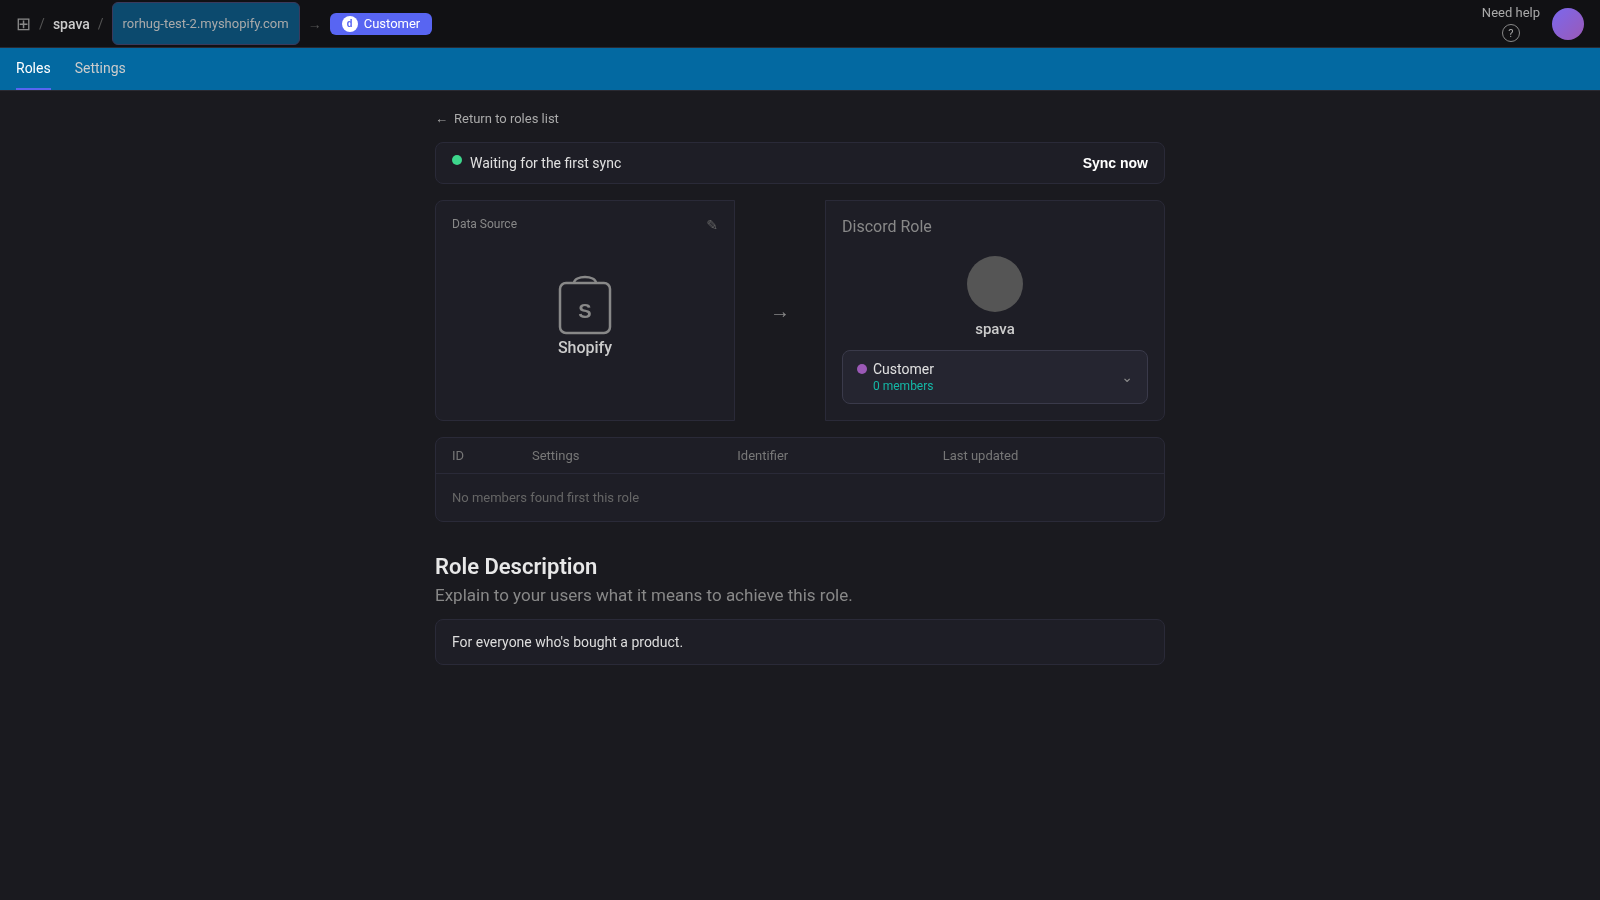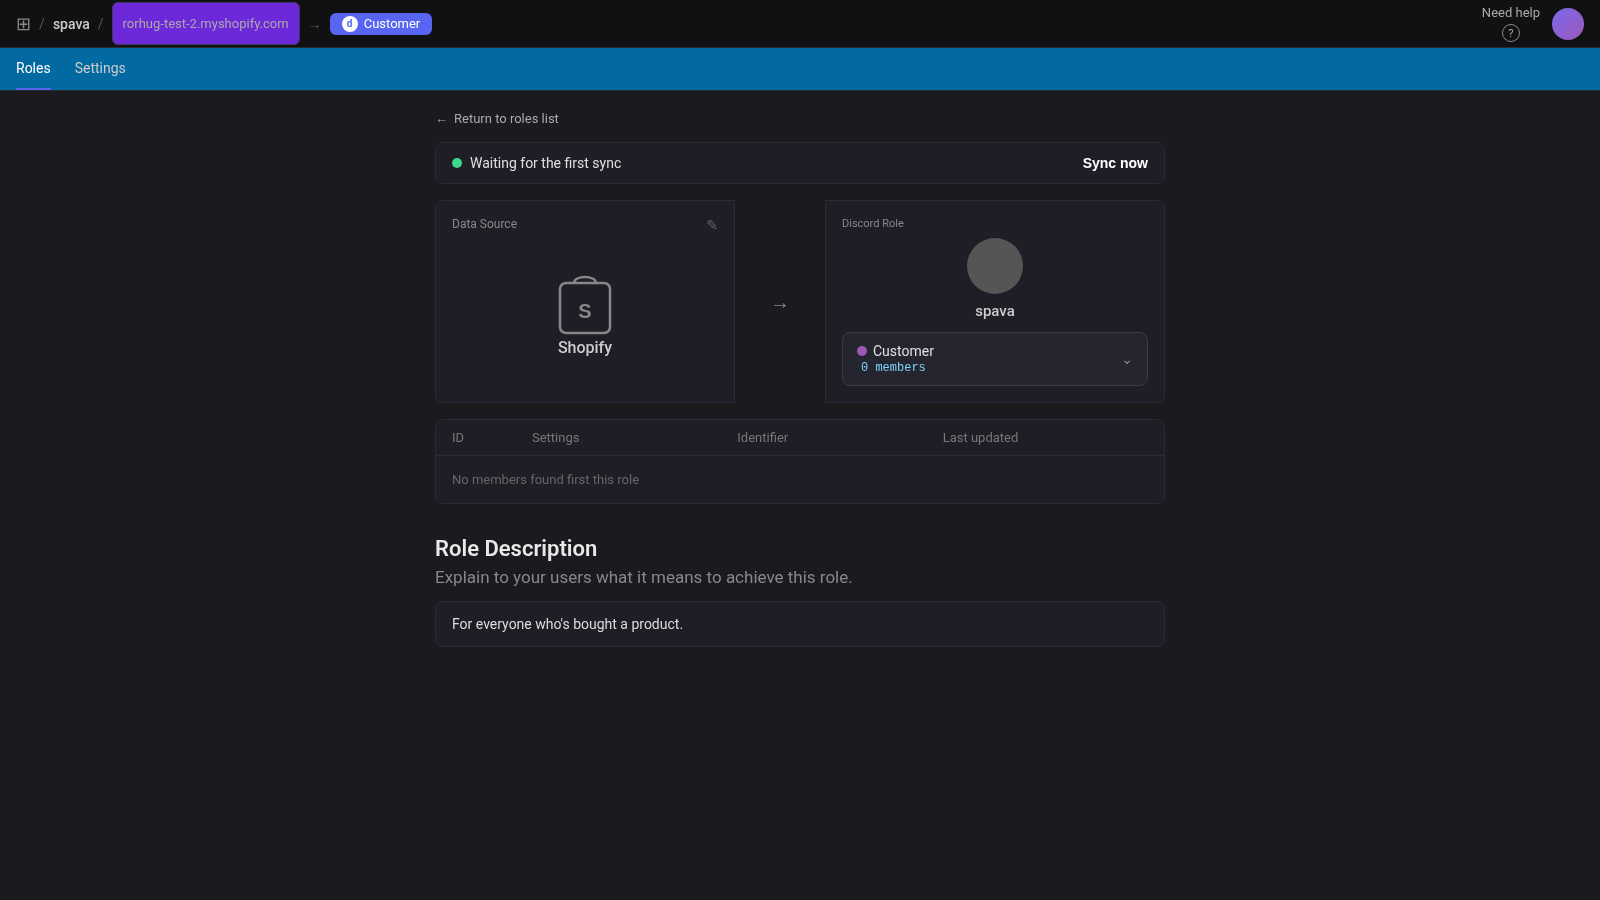--- a/index.html
+++ b/index.html
@@ -31,21 +31,21 @@
       font-size: 18px;
     }
     .workspace-name {
       color: #ccc;
       font-weight: 500;
     }
     .separator {
       color: #555;
     }
     .breadcrumb-link {
-      background: #6d28d9;
+      background: #0c4a6e;
       border: 1px solid #3a3a5c;
       color: #aaa;
       padding: 13px 10px;
       border-radius: 6px;
       font-size: 13px;
       cursor: pointer;
     }
     .arrow-icon {
       color: #555;
     }
@@ -148,21 +148,21 @@
       align-items: center;
       justify-content: space-between;
       background: #1e1e26;
       border: 1px solid #2a2a38;
       border-radius: 8px;
       padding: 12px 16px;
       margin-bottom: 16px;
     }
     .sync-status {
       display: flex;
-      align-items: center;
+      align-items: flex-start;
       gap: 8px;
       font-size: 14px;
     }
     .status-dot-green {
       width: 10px;
       height: 10px;
       background: #3dd68c;
       border-radius: 50%;
     }
     .sync-now-btn {
@@ -229,21 +229,22 @@
 
     .discord-role-card {
       background: #1e1e26;
       border: 1px solid #2a2a38;
       border-radius: 0 8px 8px 0;
       flex: 1;
       padding: 16px;
     }
     .discord-role-label {
       color: #888;
-      font-size: 11px;
+      font-size: 16px;
+      margin-bottom: 12px;
     }
     .server-info {
       display: flex;
       flex-direction: column;
       align-items: center;
       padding: 8px 0 12px;
     }
     .server-icon {
       width: 56px;
       height: 56px;
@@ -280,24 +281,23 @@
       width: 10px;
       height: 10px;
       border-radius: 50%;
       background: #9b59b6;
     }
     .role-name {
       color: #e0e0e0;
       font-size: 14px;
     }
     .role-members {
-      color: #7dd3fc;
+      color: #14b8a6;
       font-size: 12px;
-      margin-left: 4px;
-      font-family: Liberation Mono, monospace;
+      margin-left: 16px;
     }
     .chevron-down {
       color: #888;
       font-size: 14px;
     }
 
     
     .members-table {
       background: #1e1e26;
       border: 1px solid #2a2a38;

